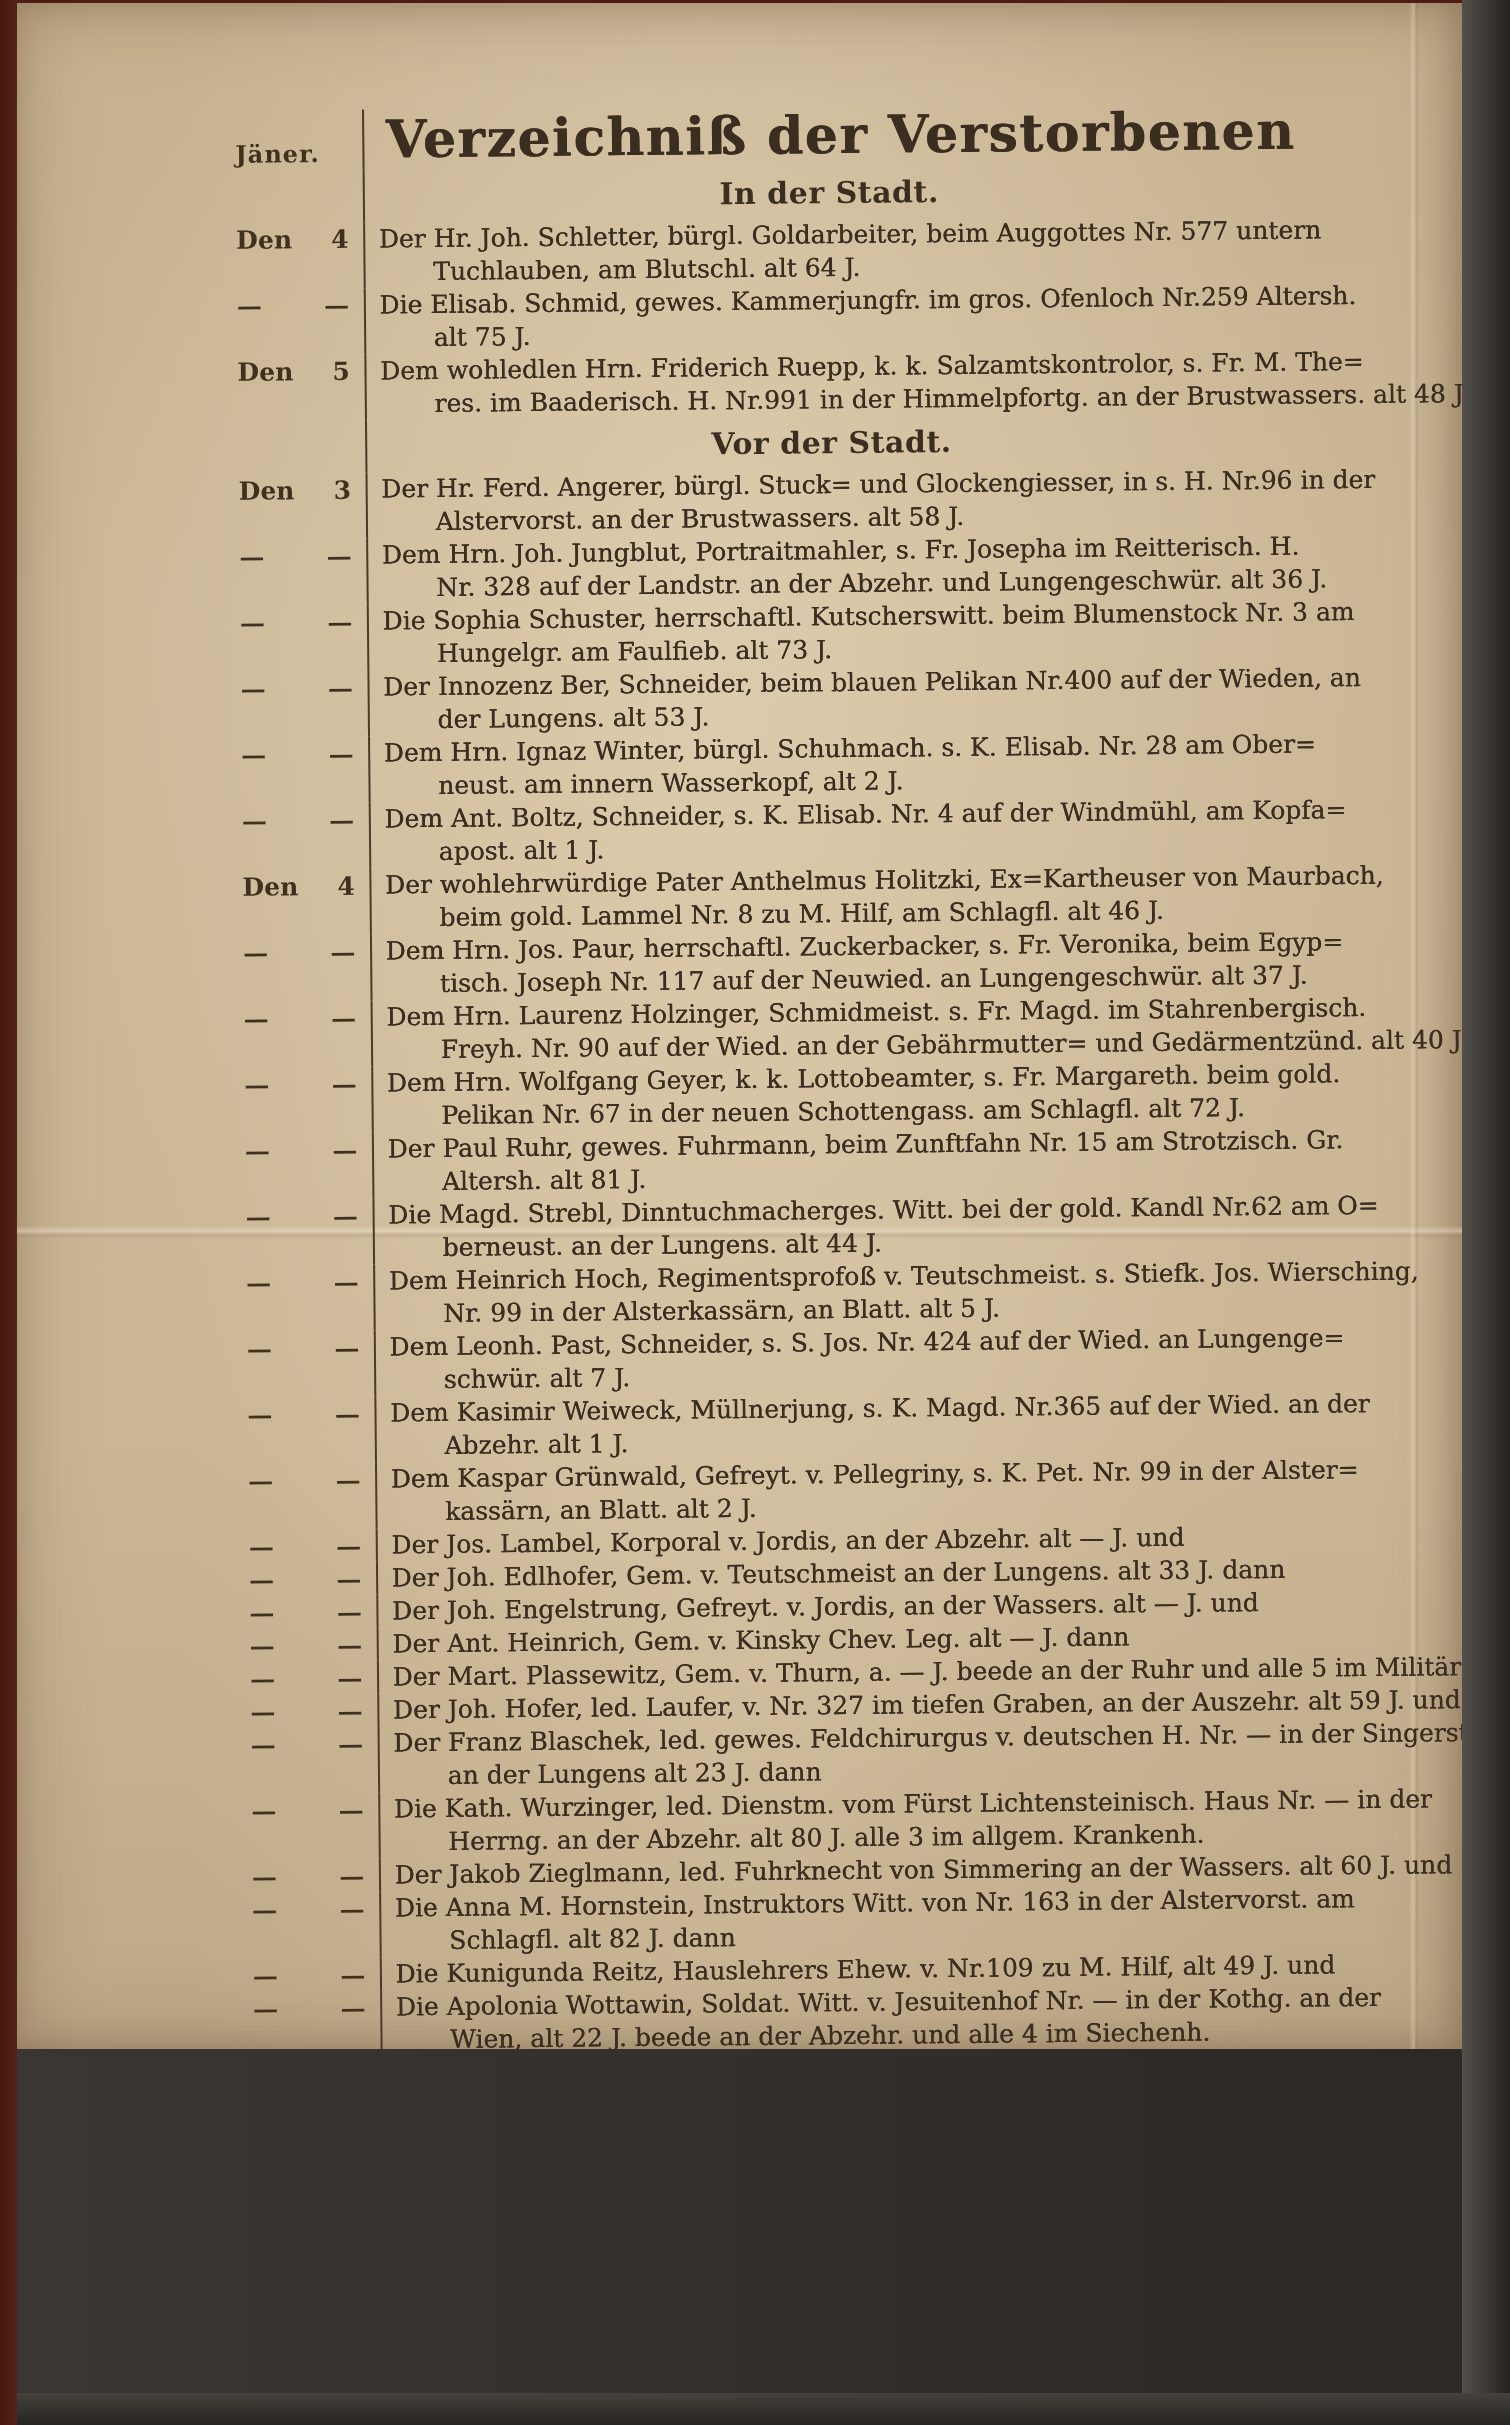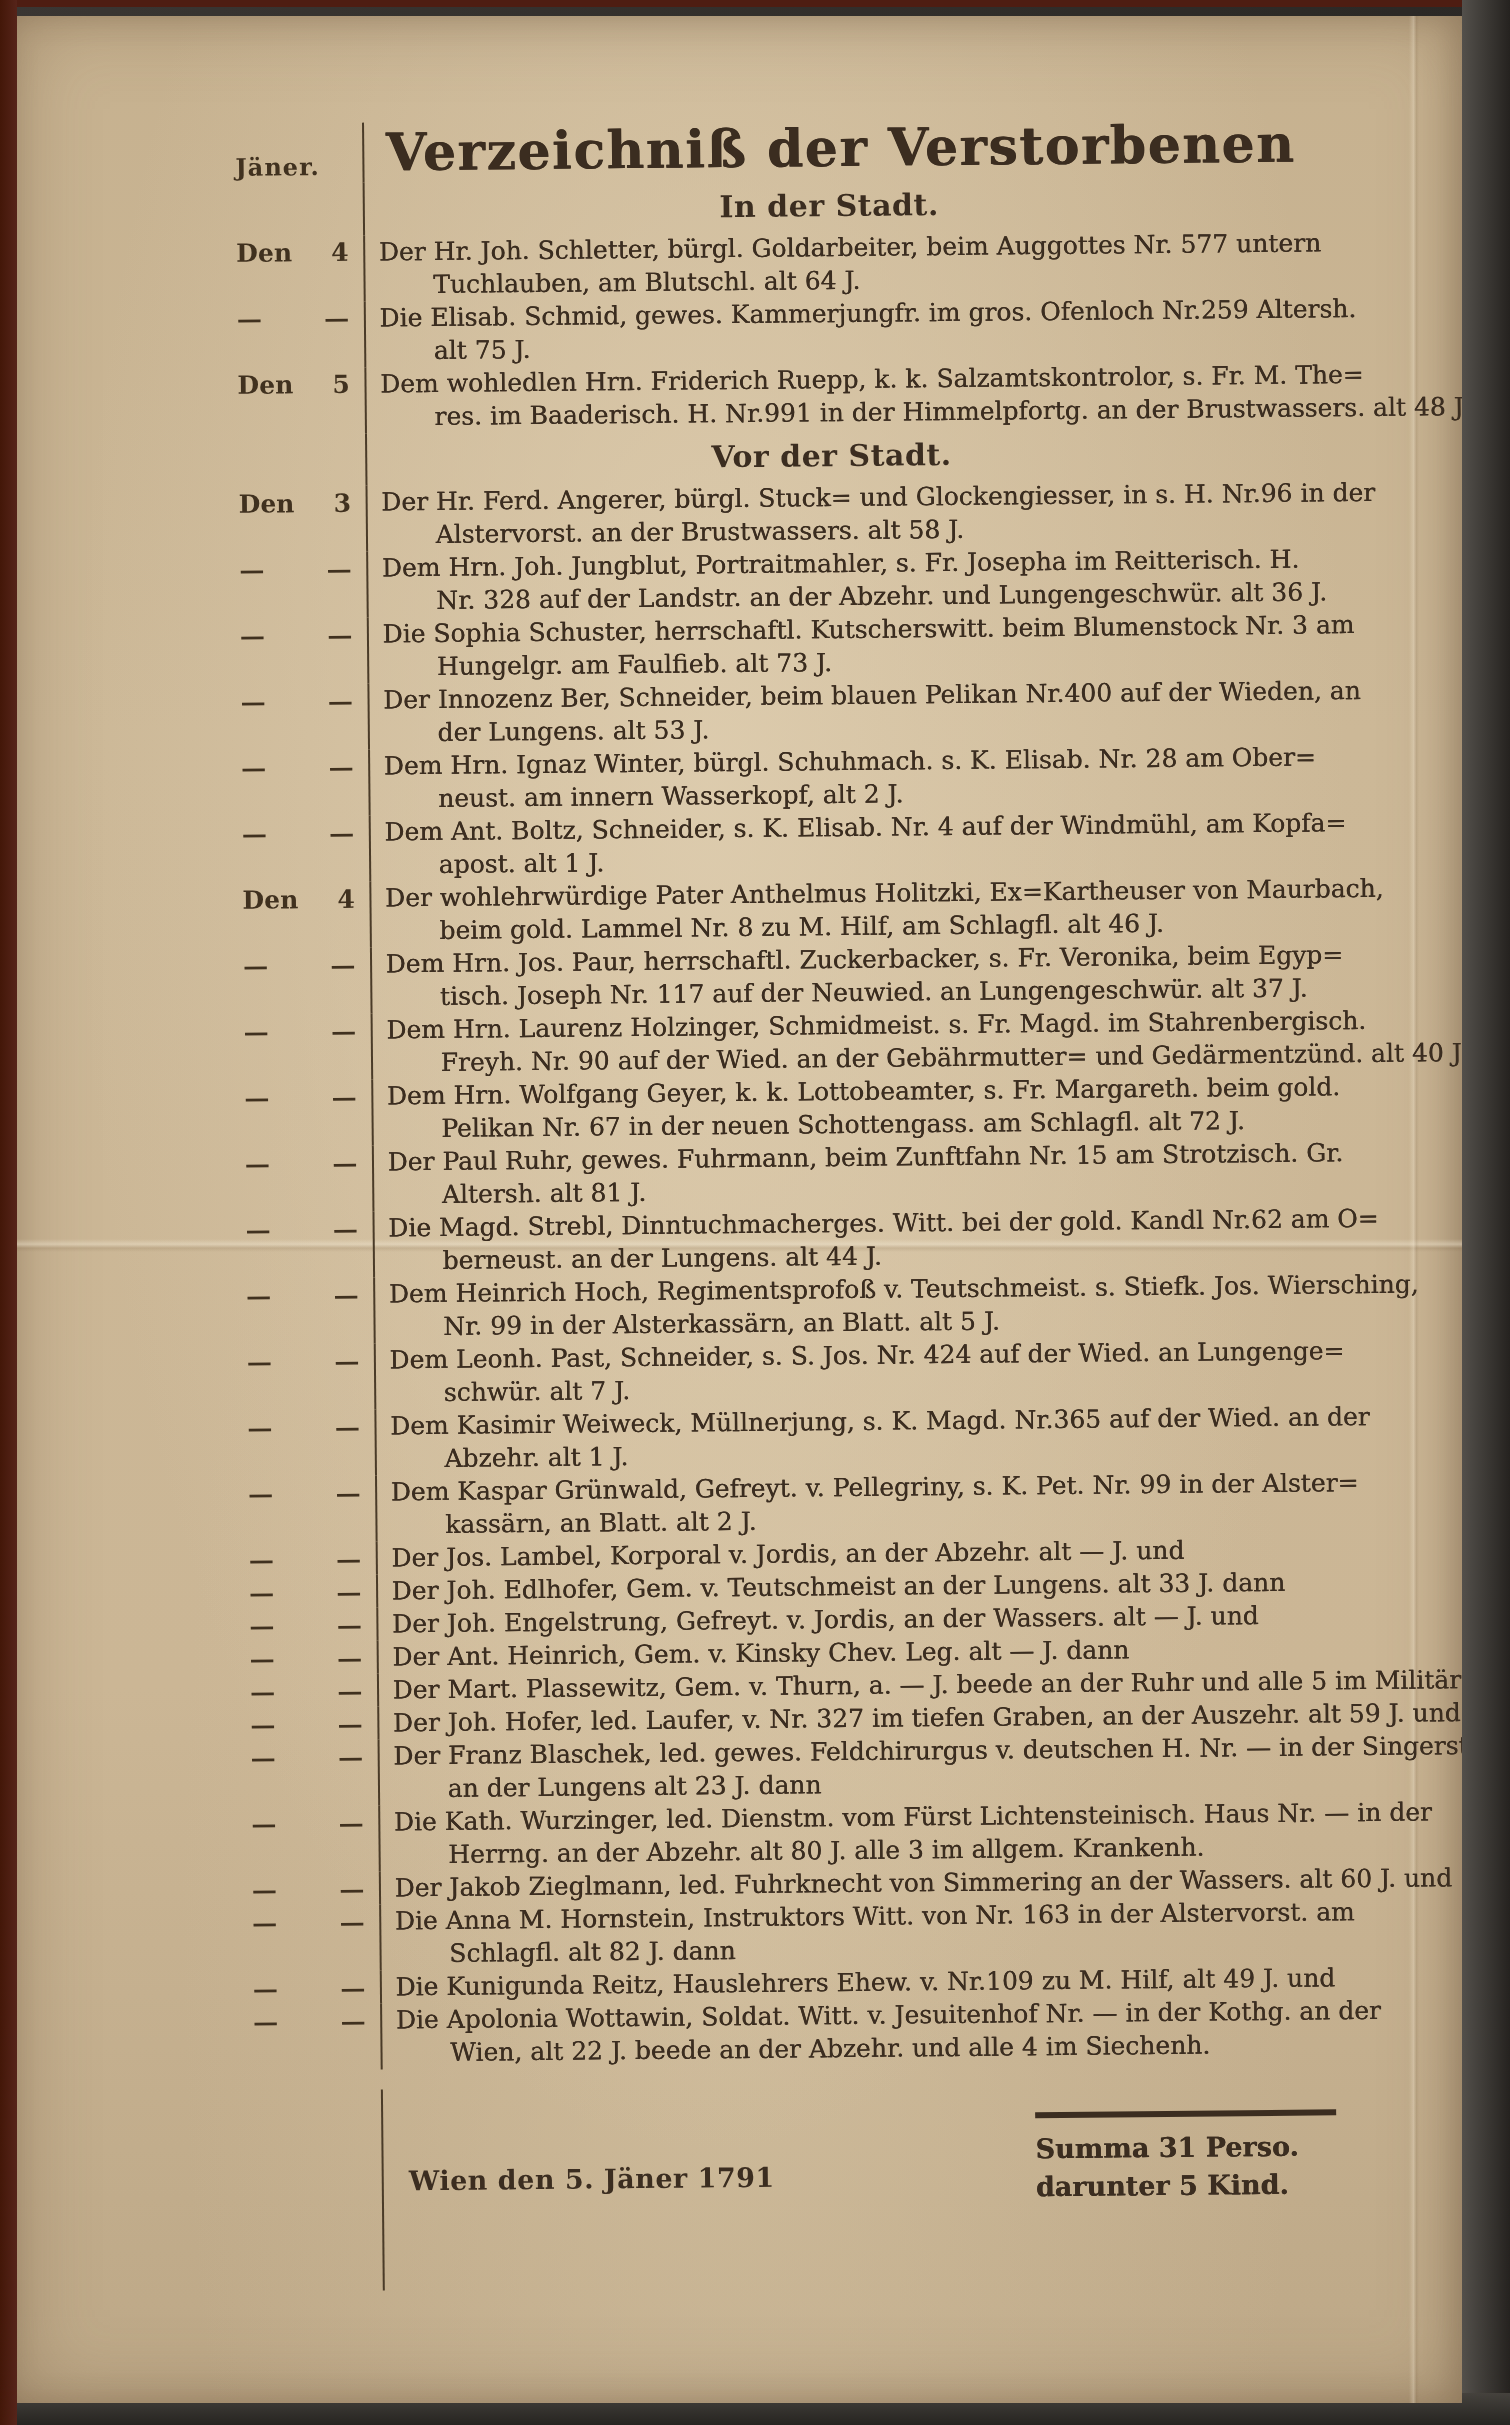--- a/index.html
+++ b/index.html
@@ -13,22 +13,22 @@
     font-family:"DejaVu Serif", serif;
   }
 
   
   .edge-top   { position:absolute; top:0; left:0; width:100%; height:6.8px; background:#4e1d12; }
   .edge-left  { position:absolute; top:0; left:0; width:16.5px; height:100%; background:linear-gradient(90deg,#431708,#56241a); }
   .edge-right { position:absolute; top:0; right:0; width:49px; height:100%; background:linear-gradient(90deg,#53504b,#24211e); }
   .edge-bottom{ position:absolute; bottom:0; left:0; width:100%; height:39px; background:linear-gradient(180deg,#45423d,#1f1d1a); }
 
   .paper {
-    position:absolute; left:16.5px; top:16px;
-    width:1445px; height:2387px;
+    position:absolute; left:16.5px; top:3px;
+    width:1445px; height:2046px;
     background:
       radial-gradient(ellipse at 48% 32%, rgba(222,205,175,.9) 0%, rgba(205,185,152,.0) 60%),
       radial-gradient(ellipse at 50% 80%, rgba(214,196,164,.55) 0%, rgba(205,185,152,0) 55%),
       linear-gradient(180deg,#c6b18f 0%, #ccb897 30%, #cbb695 70%, #bda887 100%);
     box-shadow: inset 0 0 78px rgba(105,80,52,.38), inset -8.7px 0 29px rgba(80,60,40,.25);
     overflow:hidden;
   }
 
   .crease-h {
     position:absolute; left:0; right:0; top:1223px; height:12.6px;

